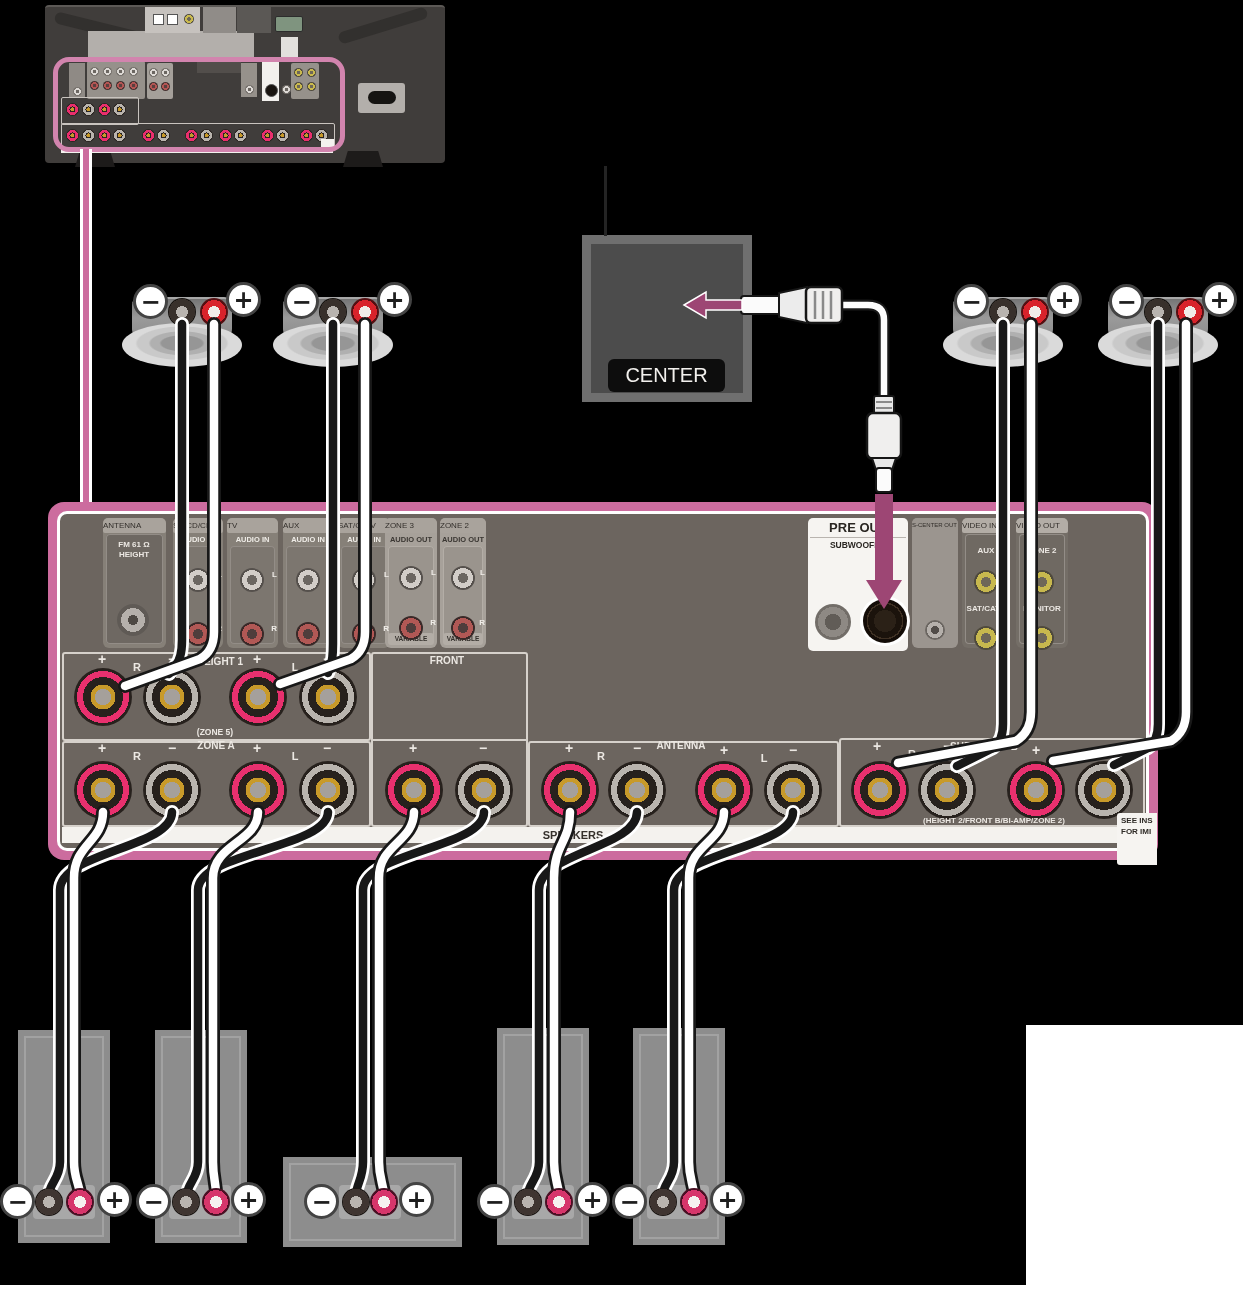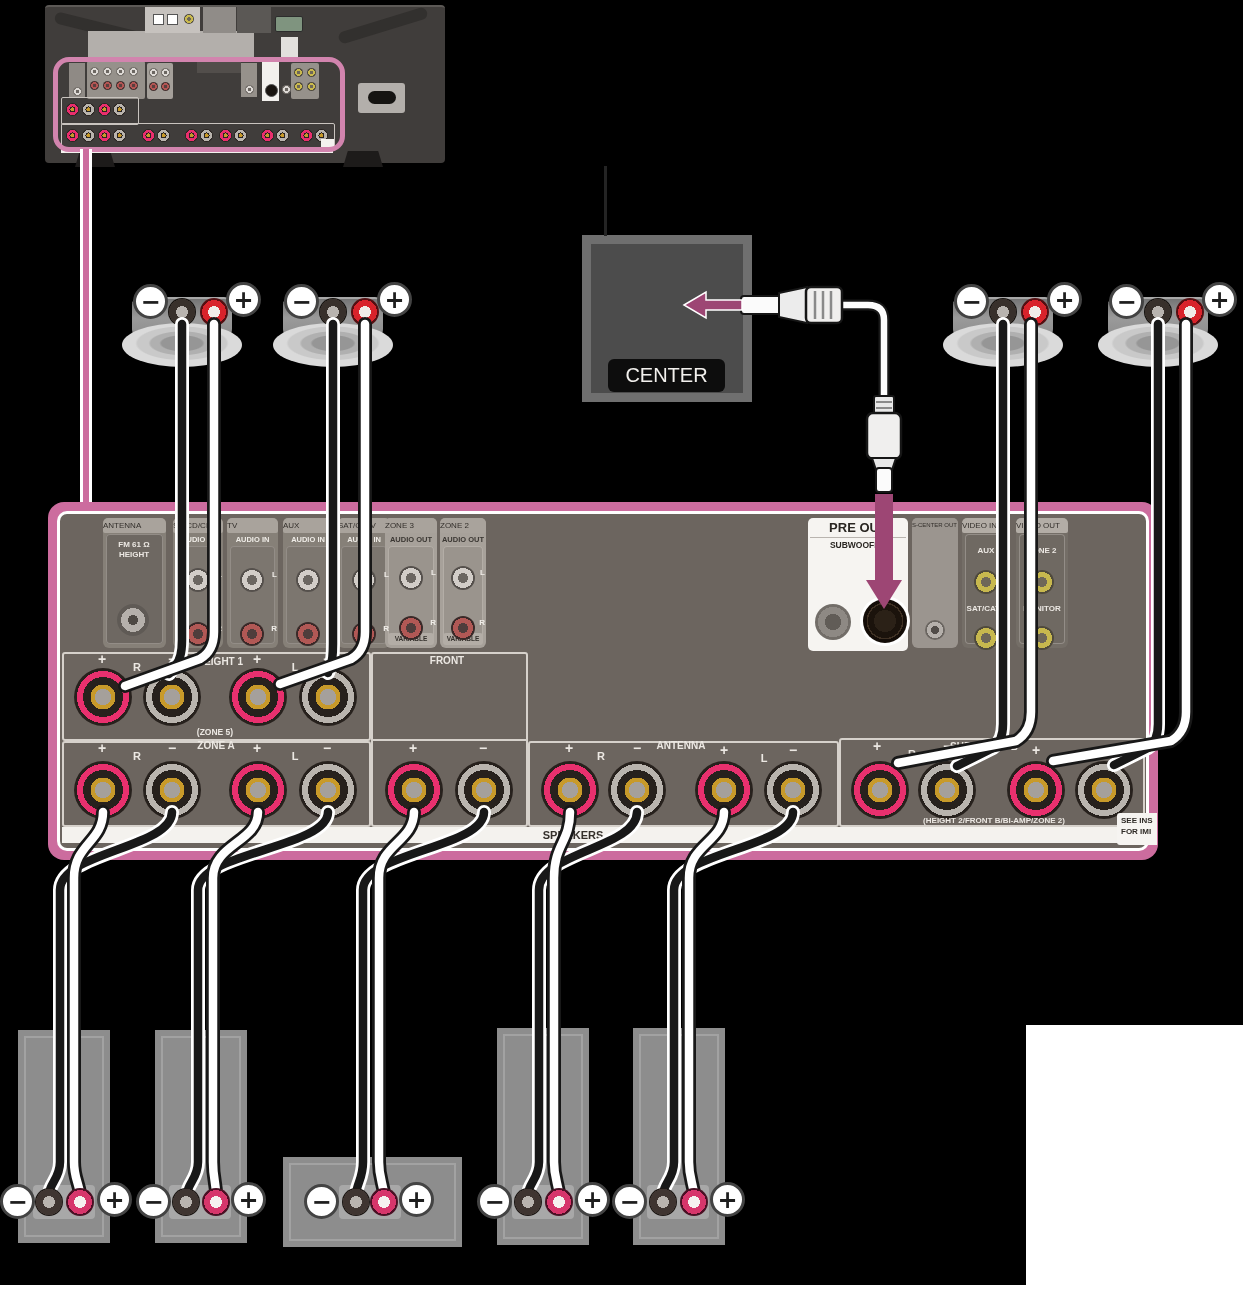--- a/index.html
+++ b/index.html
@@ -78,21 +78,21 @@
   background:radial-gradient(circle,#514c48 0 4px,#b5b0ab 4px 8px,#6b6661 8px 10px)}
 .sec{position:absolute;border:2px solid #d6d1cb;border-radius:3px;box-sizing:border-box}
 .hdiv{position:absolute;border-top:2px solid #d6d1cb}
 .post{position:absolute;width:58px;height:58px;border-radius:50%;
   background:radial-gradient(circle,#a5a09b 0 8px,#c89a2a 8px 12.5px,#27211d 12.5px 20px,var(--c) 20px 26px,#27211d 26px 29px)}
 .pp{--c:#e8306e}.pg{--c:#b9b4ae}
 .lb{position:absolute;transform:translate(-50%,-50%);color:#ece8e3;font-weight:bold;white-space:nowrap}
 .s13{font-size:14px}.s11{font-size:11px}.s10{font-size:10px}.s9{font-size:8.5px}.s8{font-size:8px}
 .dk{color:#35302b}
 .spstrip{position:absolute;left:2px;top:313px;width:1082px;height:16px;background:#f4f2ee}
-.note{position:absolute;left:1117px;top:813px;width:40px;height:32px;background:#f6f4f1;z-index:4;
+.note{position:absolute;left:1117px;top:813px;width:40px;height:52px;background:#f6f4f1;z-index:4;
   border-radius:3px 0 0 3px;font-size:8px;font-weight:bold;color:#2f2b27;line-height:1.35;padding:3px 0 0 4px;box-sizing:border-box}
 
 .cspk{position:absolute;top:283px;width:150px;height:100px;z-index:2}
 .cyl{position:absolute;left:25px;top:14px;width:100px;height:42px;border-radius:8px 8px 12px 12px;
   border-top:2px solid #a8a8a8;background:linear-gradient(180deg,#757575 0,#9a9a9a 45%,#8b8b8b 100%)}
 .rim{position:absolute;left:15px;top:40px;width:120px;height:44px;border-radius:50%;
   background:radial-gradient(ellipse 50% 50% at 50% 46%,#969696 0 34%,#b0b0b0 38% 52%,#c9c9c9 56% 74%,#dadada 78% 100%)}
 .tdark{position:absolute;width:28px;height:28px;border-radius:50%;
   background:radial-gradient(circle,#b9b4af 0 6px,#38302b 6px 13px,#161310 13px 14px)}
 .tred{position:absolute;width:28px;height:28px;border-radius:50%;

